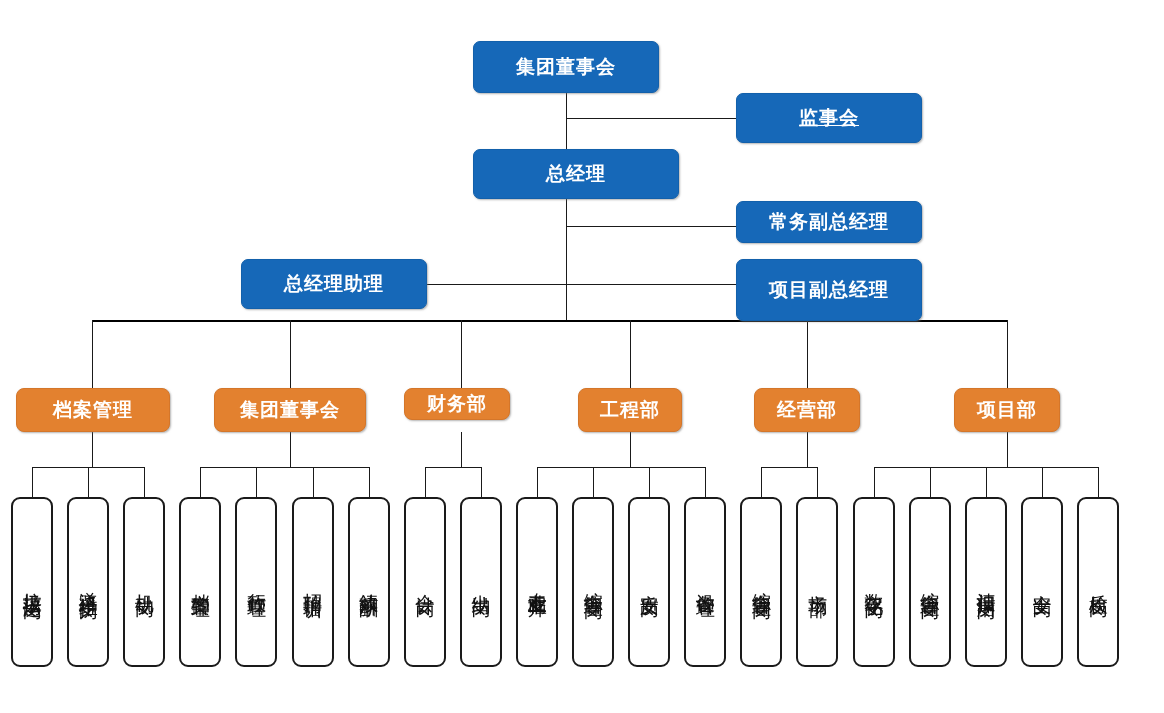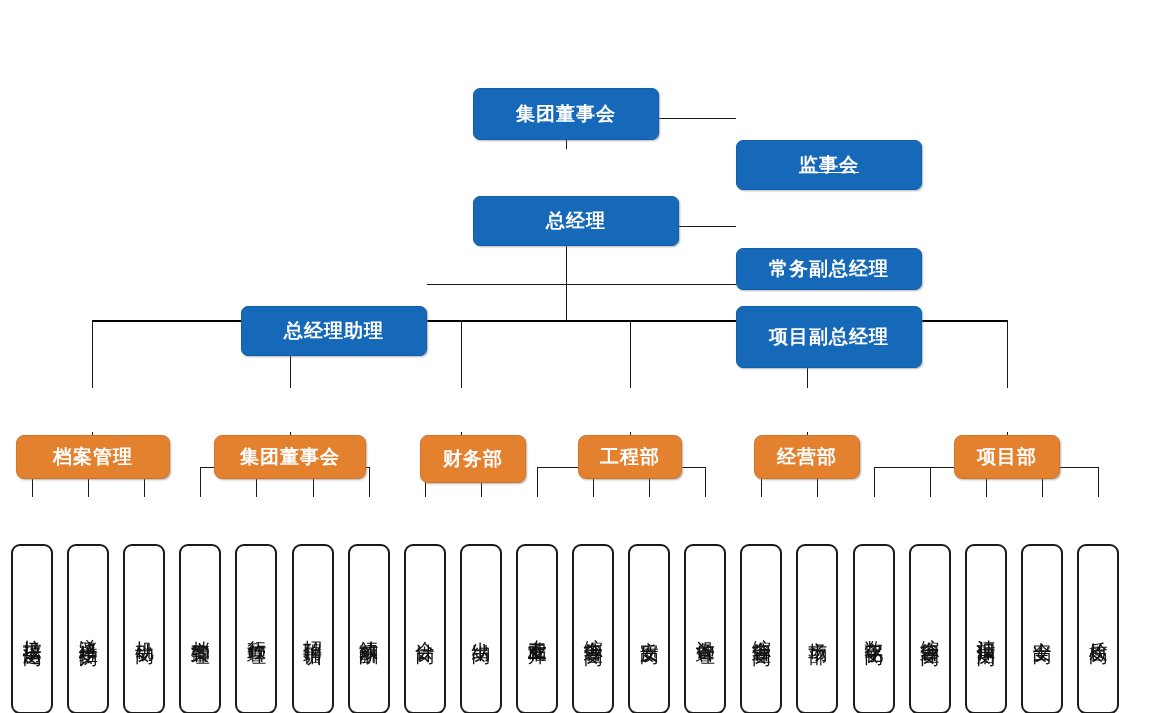--- a/index.html
+++ b/index.html
@@ -1,20 +1,20 @@
 <!DOCTYPE html>
 <html><head>
 <meta charset="utf-8">
 <style>
   html,body{margin:0;padding:0;background:#fff;}
   body{font-family:"Liberation Sans","DejaVu Sans",sans-serif;}
   #stage{position:relative;width:1164px;height:713px;background:#fff;overflow:hidden;}
 
   .node{position:absolute;box-sizing:border-box;display:flex;align-items:center;
-        justify-content:center;z-index:3;margin-top:47px;}
+        justify-content:center;z-index:3;}
 
   .blue{background:#1668B8;border:1px solid #1260ab;border-radius:7px;color:#fff;
         font-size:19px;font-weight:bold;letter-spacing:1px;
         box-shadow:1px 1px 2px rgba(120,120,120,.55);}
   .orange{background:#E3812F;border:1px solid #d4762a;border-radius:8px;color:#fff;
           font-size:19px;font-weight:bold;letter-spacing:1px;
           box-shadow:1px 1px 2px rgba(120,120,120,.55);}
   .post{background:#fff;border:2px solid #1a1a1a;border-radius:9px;color:#111;
         font-size:19px;font-weight:normal;line-height:1.08;
         writing-mode:vertical-rl;text-orientation:upright;
@@ -115,21 +115,21 @@
       </div>
       <div class="node post" style="left: 235.4px; top: 497px; width: 42px; height: 170px;">
         <span>行政管理</span>
       </div>
       <div class="node post" style="left: 291.5px; top: 497px; width: 42px; height: 170px;">
         <span>招聘培训</span>
       </div>
       <div class="node post" style="left: 347.6px; top: 497px; width: 42px; height: 170px;">
         <span>绩效薪酬</span>
       </div>
-      <div class="node orange" style="left: 420px; top: 388px; width: 106px; height: 48px;">
+      <div class="node orange" style="left: 404px; top: 388px; width: 106px; height: 32px;">
         <span>财务部</span>
       </div>
       <div class="node post" style="left: 403.7px; top: 497px; width: 42px; height: 170px;">
         <span>会计岗</span>
       </div>
       <div class="node post" style="left: 459.8px; top: 497px; width: 42px; height: 170px;">
         <span>出纳岗</span>
       </div>
       <div class="node orange" style="left: 578px; top: 388px; width: 104px; height: 44px;">
         <span>工程部</span>

